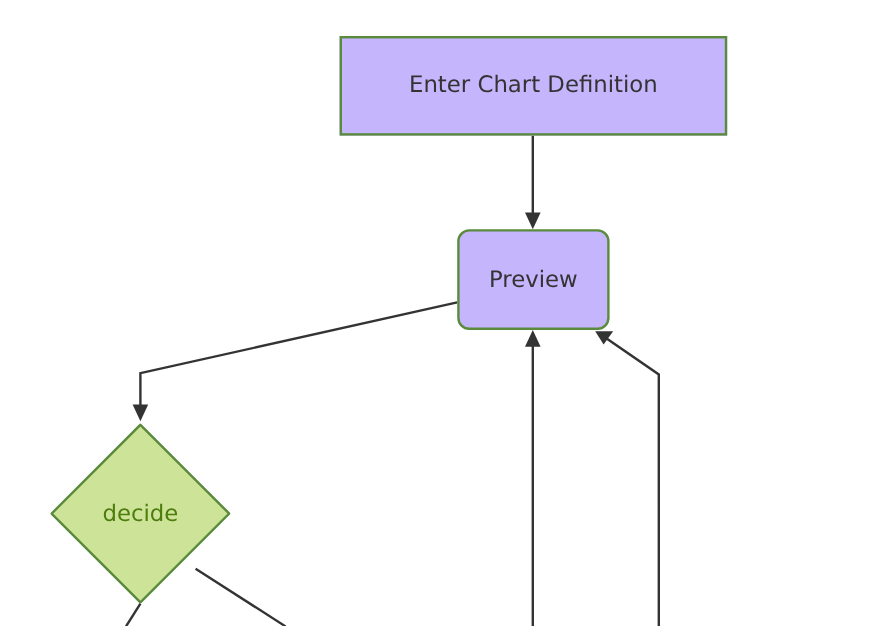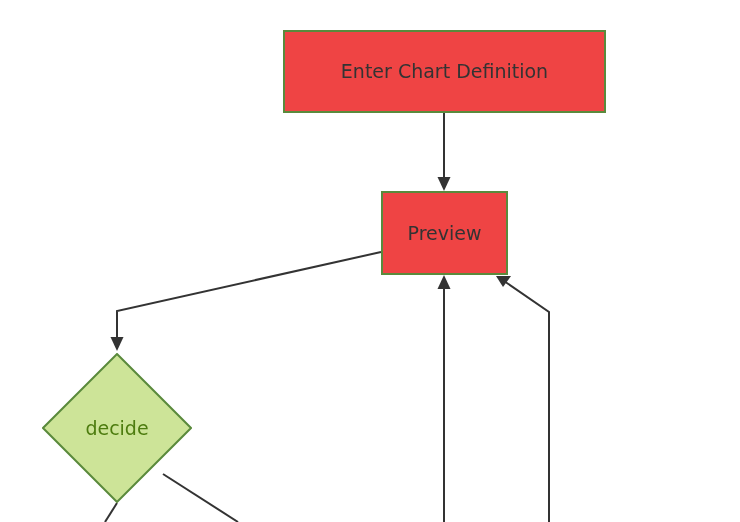--- a/index.html
+++ b/index.html
@@ -24,33 +24,33 @@
     top: 0;
     width: 740px;
     height: 522px;
   }
   .node {
     position: absolute;
     box-sizing: border-box;
     display: flex;
     align-items: center;
     justify-content: center;
-    background: #ef4444;
+    background: #c4b5fd;
     border: 2px solid #5a8a3c;
     color: #333333;
     font-size: 19px;
     line-height: 1.1;
     white-space: nowrap;
     z-index: 3;
   }
   .node-rect {
     border-radius: 0;
   }
   .node-round {
-    border-radius: 0;
+    border-radius: 10px;
   }
   .node-label {
     pointer-events: none;
   }
   
   .node-diamond-wrap {
     position: absolute;
     z-index: 3;
     display: flex;
     align-items: center;

